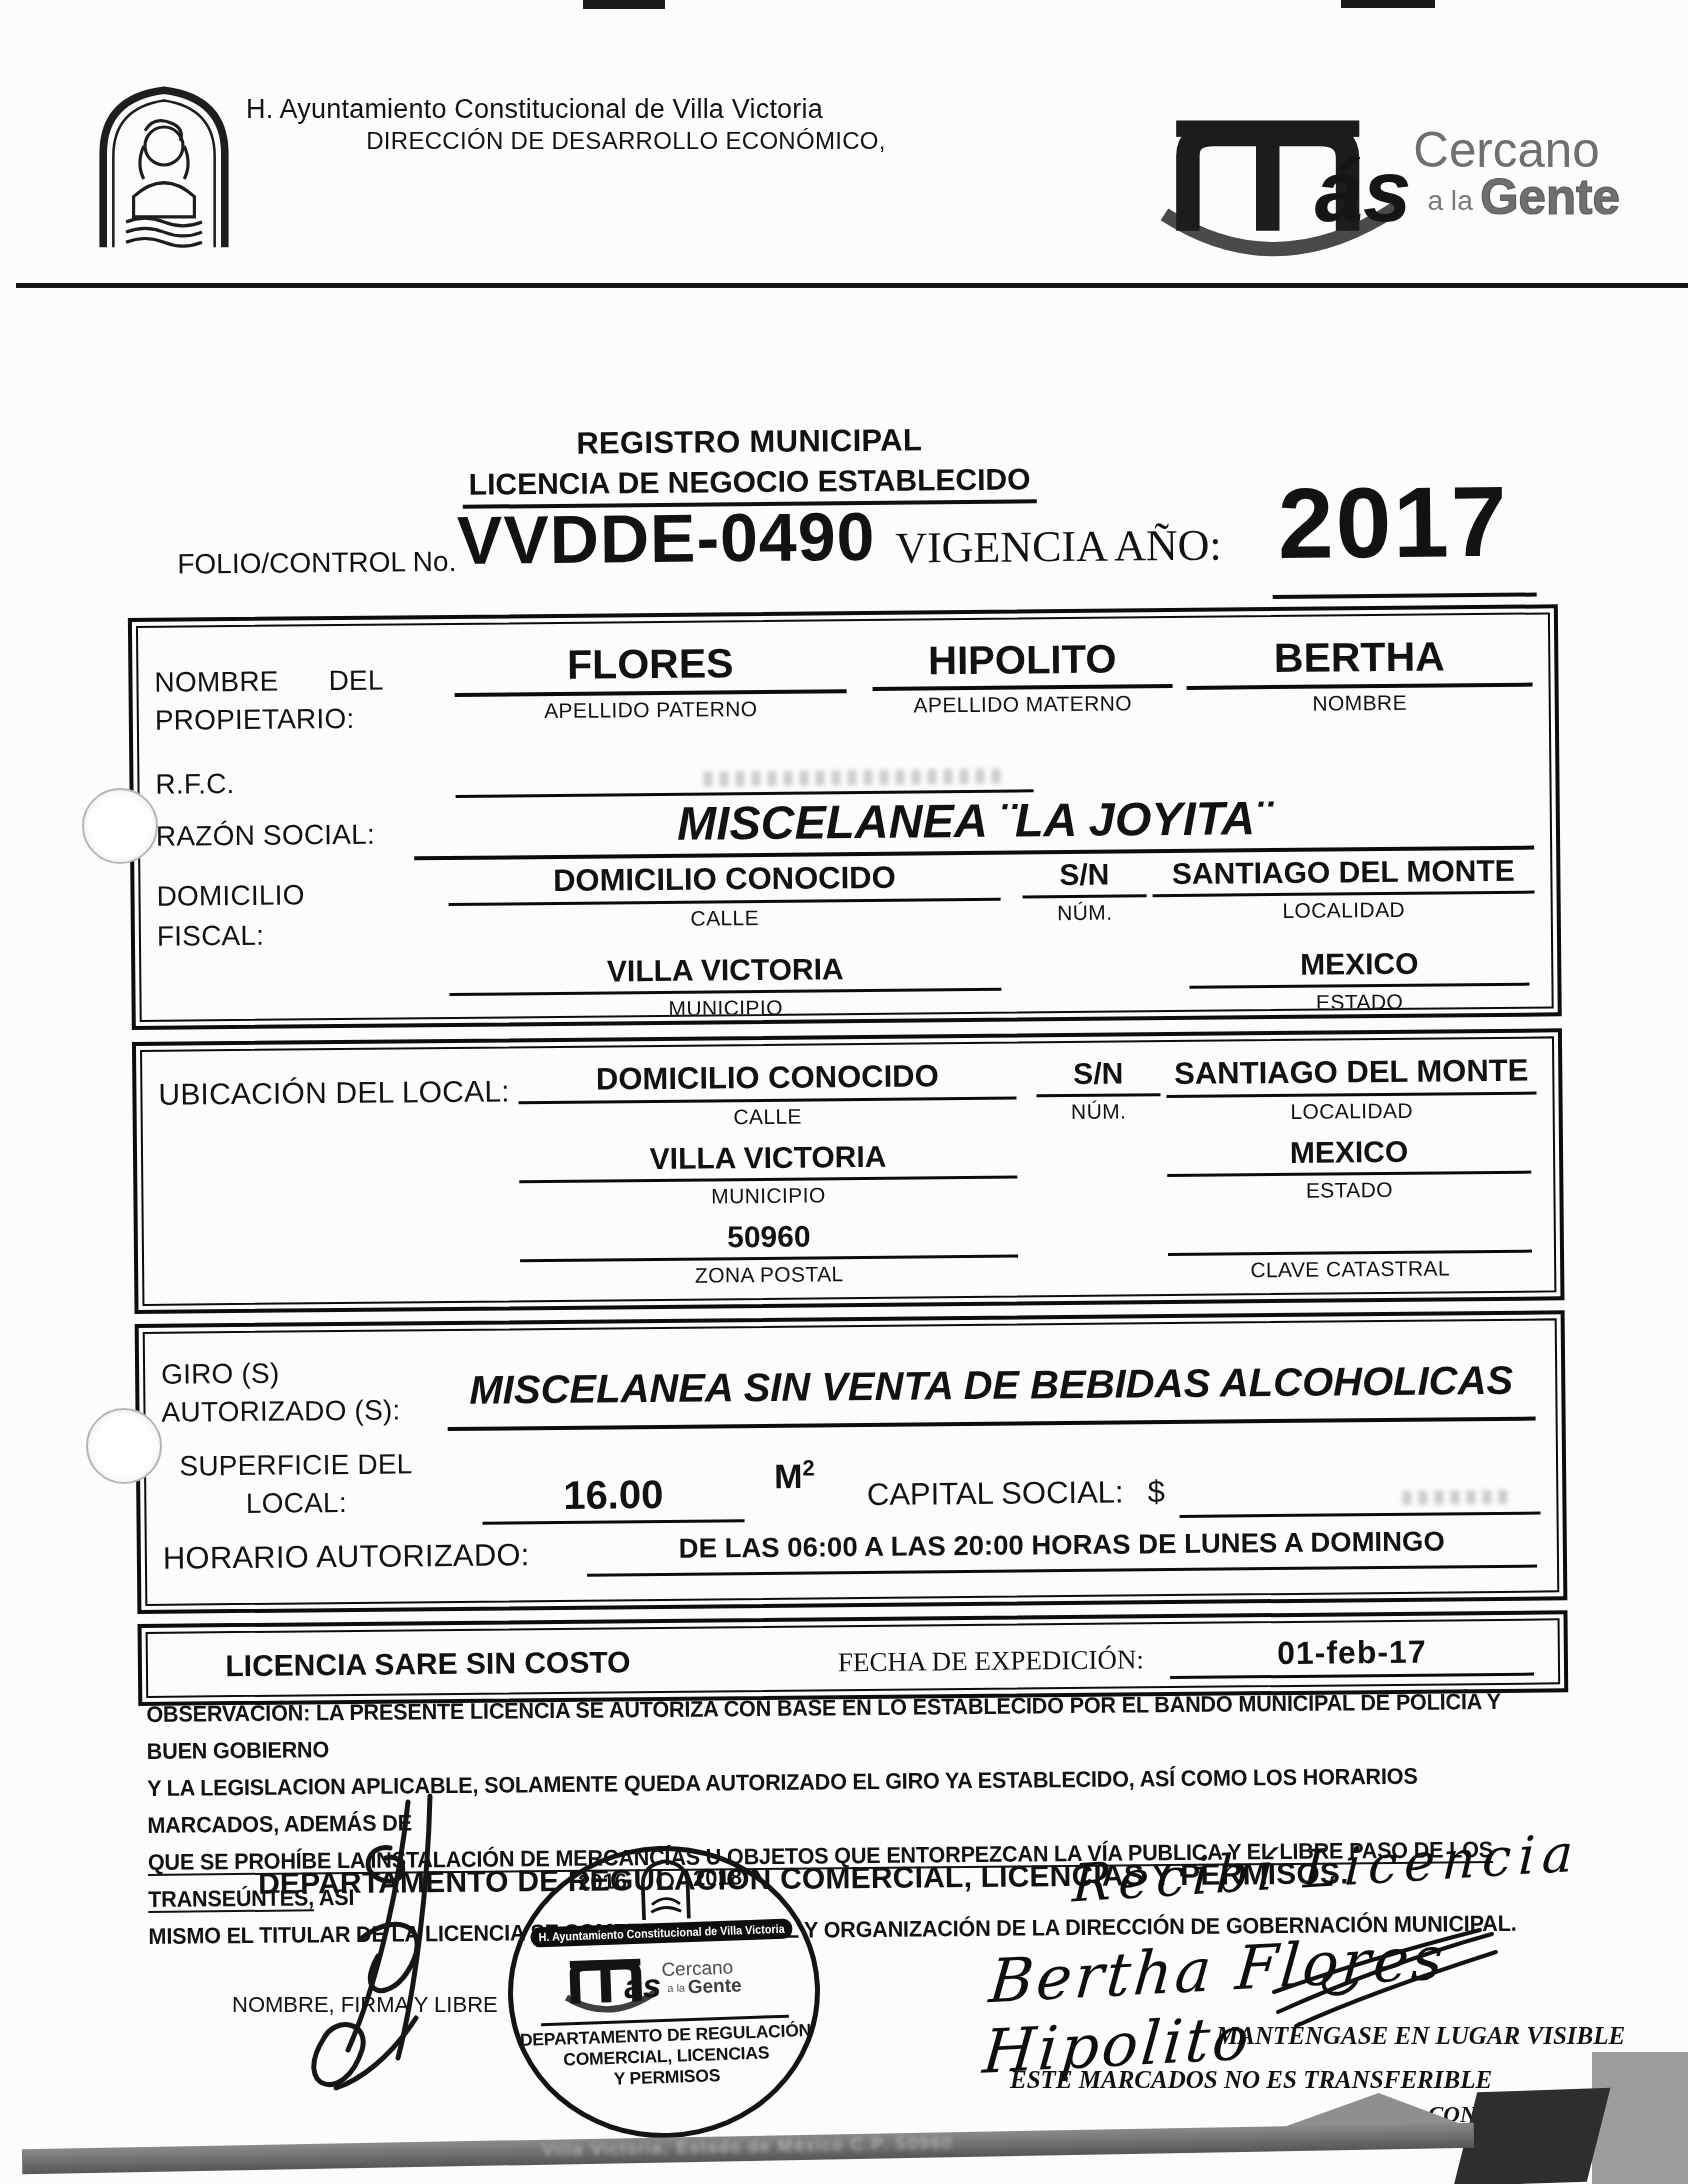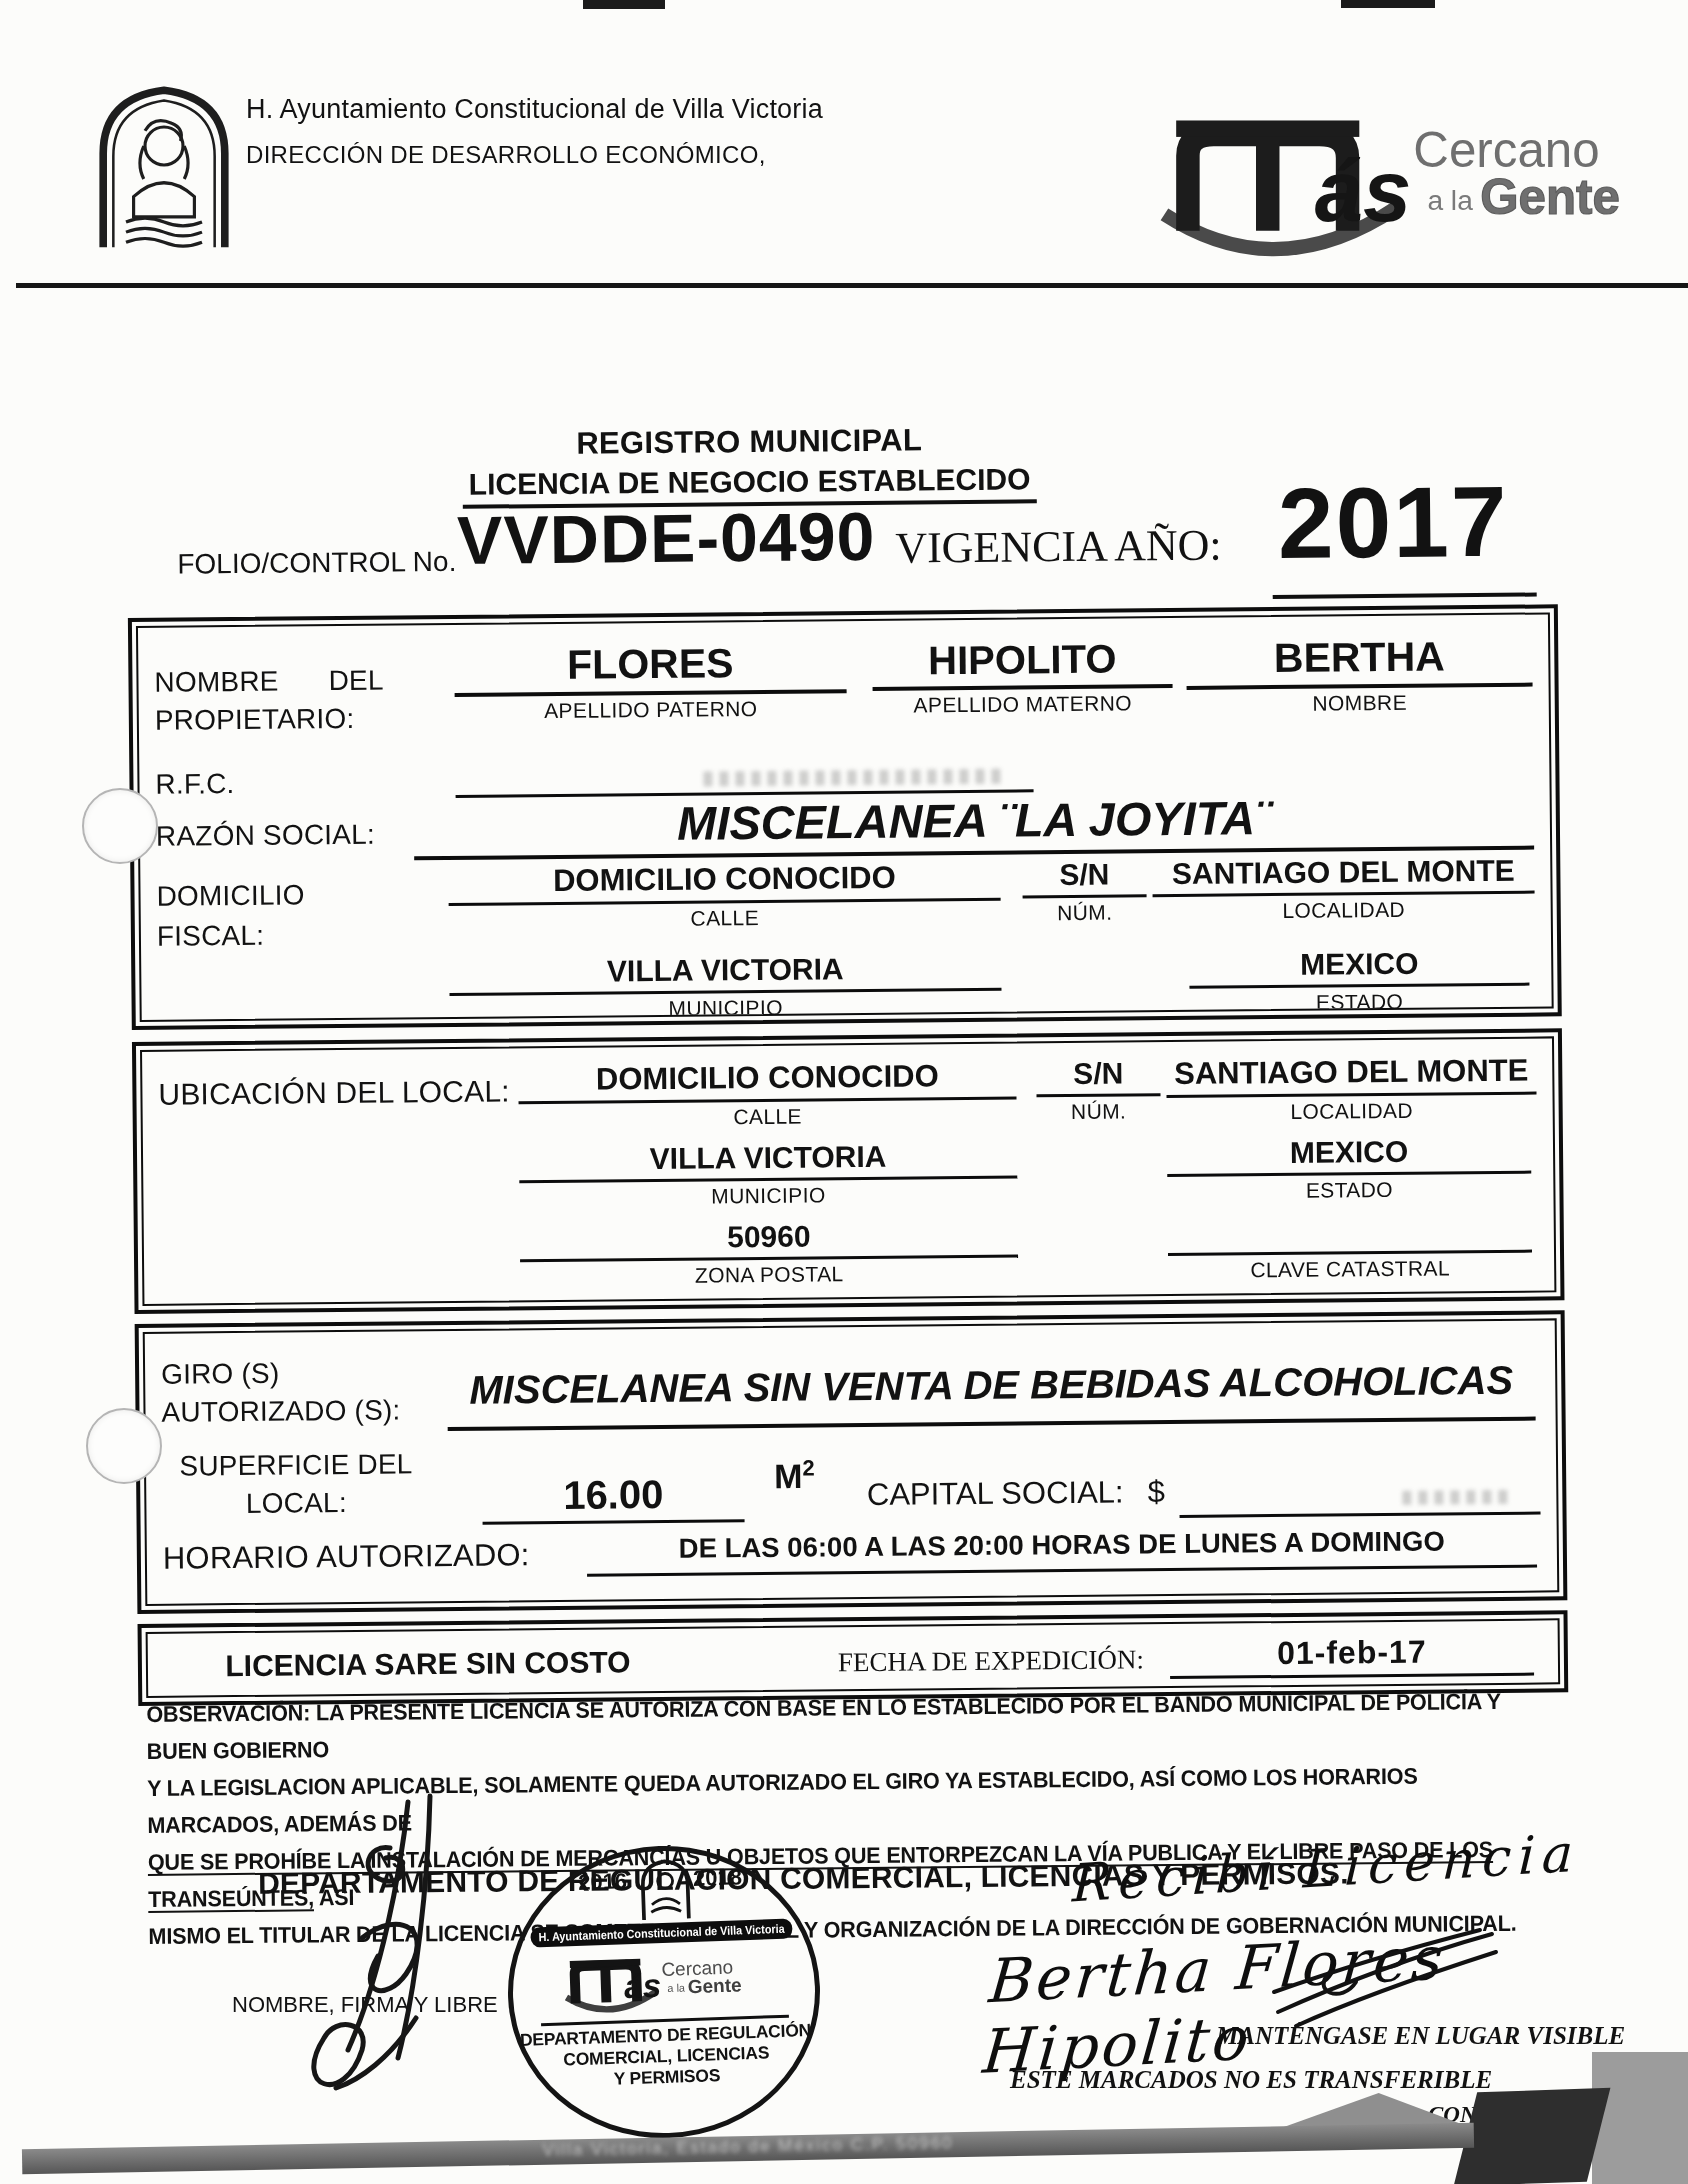--- a/index.html
+++ b/index.html
@@ -94,21 +94,21 @@
       <path d="M44 52 Q38 66 44 78 M76 52 Q82 66 76 78" fill="none" stroke="#1e1e1e" stroke-width="2.5"></path>
       <path d="M36 92 Q60 70 84 92 L84 108 L36 108 Z" fill="none" stroke="#1e1e1e" stroke-width="2.5"></path>
       <path d="M30 112 Q45 106 60 112 Q75 118 90 112" fill="none" stroke="#1e1e1e" stroke-width="2.5"></path>
       <path d="M30 120 Q45 114 60 120 Q75 126 90 120" fill="none" stroke="#1e1e1e" stroke-width="2.5"></path>
       <path d="M30 128 Q45 122 60 128 Q75 134 90 128" fill="none" stroke="#1e1e1e" stroke-width="2.5"></path>
     </svg>
   </div>
 
   <div class="abs" style="left:246px;top:92px;width:760px;">
     <div class="hdr-text">H. Ayuntamiento Constitucional de Villa Victoria</div>
-    <div class="hdr-caps" style="margin-top:14px;">DIRECCIÓN DE DESARROLLO ECONÓMICO,</div>
+    <div class="hdr-caps" style="text-align:center;">DIRECCIÓN DE DESARROLLO ECONÓMICO,</div>
   </div>
 
   <div class="abs" style="left:1148px;top:88px;width:540px;height:180px;">
     <svg width="540" height="180" viewBox="0 0 460 150">
       <path d="M14 106 Q110 168 212 100" stroke="#4a4a4a" stroke-width="12" fill="none"></path>
       <path d="M34 120 L34 56 Q34 38 56 38 L146 38 Q170 38 170 58 L170 120" fill="none" stroke="#1c1c1c" stroke-width="20"></path>
       <line x1="102" y1="120" x2="102" y2="42" stroke="#1c1c1c" stroke-width="20"></line>
       <rect x="24" y="26" width="156" height="14" fill="#1c1c1c"></rect>
       <text x="142" y="112" font-size="74" font-style="italic" font-weight="bold" font-family="DejaVu Serif, serif" fill="#151515">ás</text>
       <text x="226" y="66" font-size="42" fill="#6f6f6f">Cercano</text>

